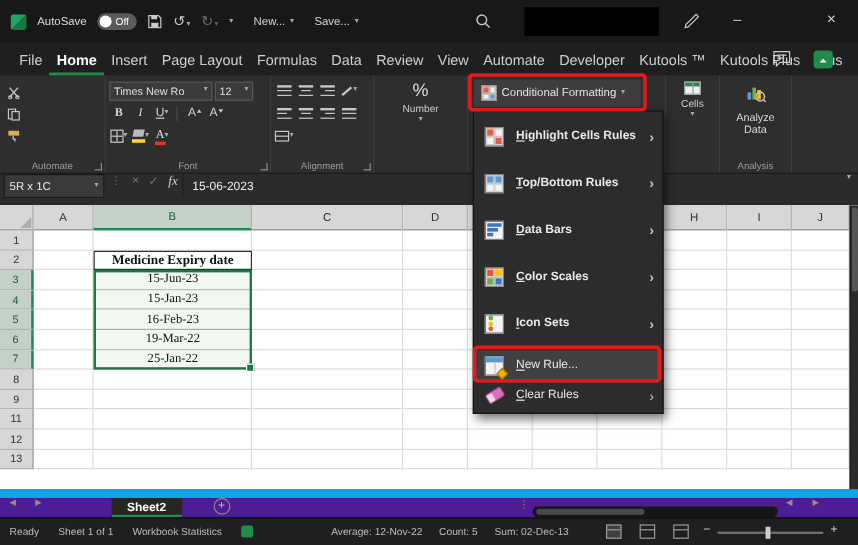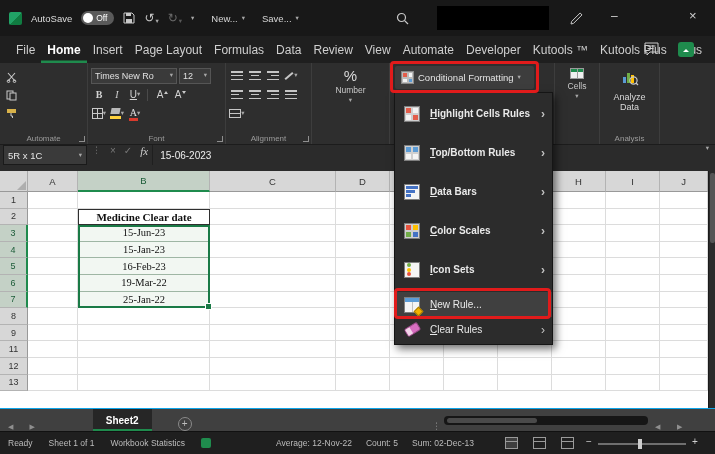--- a/index.html
+++ b/index.html
@@ -139,21 +139,21 @@
 .mgear{position:absolute;right:-3px;bottom:-3px;width:8px;height:8px;border-radius:50%;background:#8a8a8a;border:1px solid #4d4d4d}
 .meraser{width:15px;height:9px;background:#d86ec0;border:1px solid #9c4b8a;border-radius:2px;transform:rotate(-32deg)}
 .meraser::after{content:"";position:absolute;left:0;top:0;bottom:0;width:5px;background:#f2d5ea}
 
 
 .annotation{position:absolute;border:3px solid var(--annotation-red,#e11b1b);border-radius:4px;z-index:40;pointer-events:none}
 #anno-cf{left:390px;top:61px;width:149px;height:32px}
 #anno-newrule{left:394px;top:288px;width:157px;height:31px}
 
 
-#sheettabs{position:absolute;top:408px;left:0;right:0;height:23px;background:#404040;border-top:1px solid #0ea5e9;display:flex;align-items:flex-end}
+#sheettabs{position:absolute;top:408px;left:0;right:0;height:23px;background:#4c1d95;border-top:7px solid #0ea5e9;display:flex;align-items:flex-start}
 .navarr{color:#8f8f8f;font-size:7px;padding:0 8px}
 .sheettab{margin-left:50px;height:100%;display:flex;align-items:center;padding:0 13px;font-size:10px;color:#fff;font-weight:bold;box-shadow:inset 0 -2px 0 var(--accent-green,#1f8b4d);background:#262626}
 .addsheet{margin-left:26px;width:14px;height:14px;border:1px solid #8a8a8a;border-radius:50%;display:flex;align-items:center;justify-content:center;color:#bdbdbd;font-size:10px;line-height:1}
 .tabdots{position:absolute;left:432px;color:#8f8f8f;font-size:9px}
 .hscroll{position:absolute;left:444px;top:7px;width:204px;height:9px;background:#161616;border-radius:4px}
 .hthumb{position:absolute;left:3px;top:2px;width:90px;height:5px;background:#4a4a4a;border-radius:3px}
 .navarr.r1{position:absolute;left:655px;padding:0}
 .navarr.r2{position:absolute;left:677px;padding:0}
 
 
@@ -462,21 +462,21 @@
           <div class="cell" style="width: 54px;"></div>
           <div class="cell" style="width: 54px;"></div>
           <div class="cell" style="width: 54px;"></div>
           <div class="cell" style="width: 54px;"></div>
           <div class="cell" style="width: 54px;"></div>
           <div class="cell" style="width: 48px;"></div>
         </div>
         <div class="grid-row">
           <div class="rowhdr">2</div>
           <div class="cell" style="width: 50px;"></div>
-          <div class="cell title" style="width: 132px;">Medicine Clear date</div>
+          <div class="cell title" style="width: 132px;">Medicine Expiry date</div>
           <div class="cell" style="width: 126px;"></div>
           <div class="cell" style="width: 54px;"></div>
           <div class="cell" style="width: 54px;"></div>
           <div class="cell" style="width: 54px;"></div>
           <div class="cell" style="width: 54px;"></div>
           <div class="cell" style="width: 54px;"></div>
           <div class="cell" style="width: 54px;"></div>
           <div class="cell" style="width: 48px;"></div>
         </div>
         <div class="grid-row">

